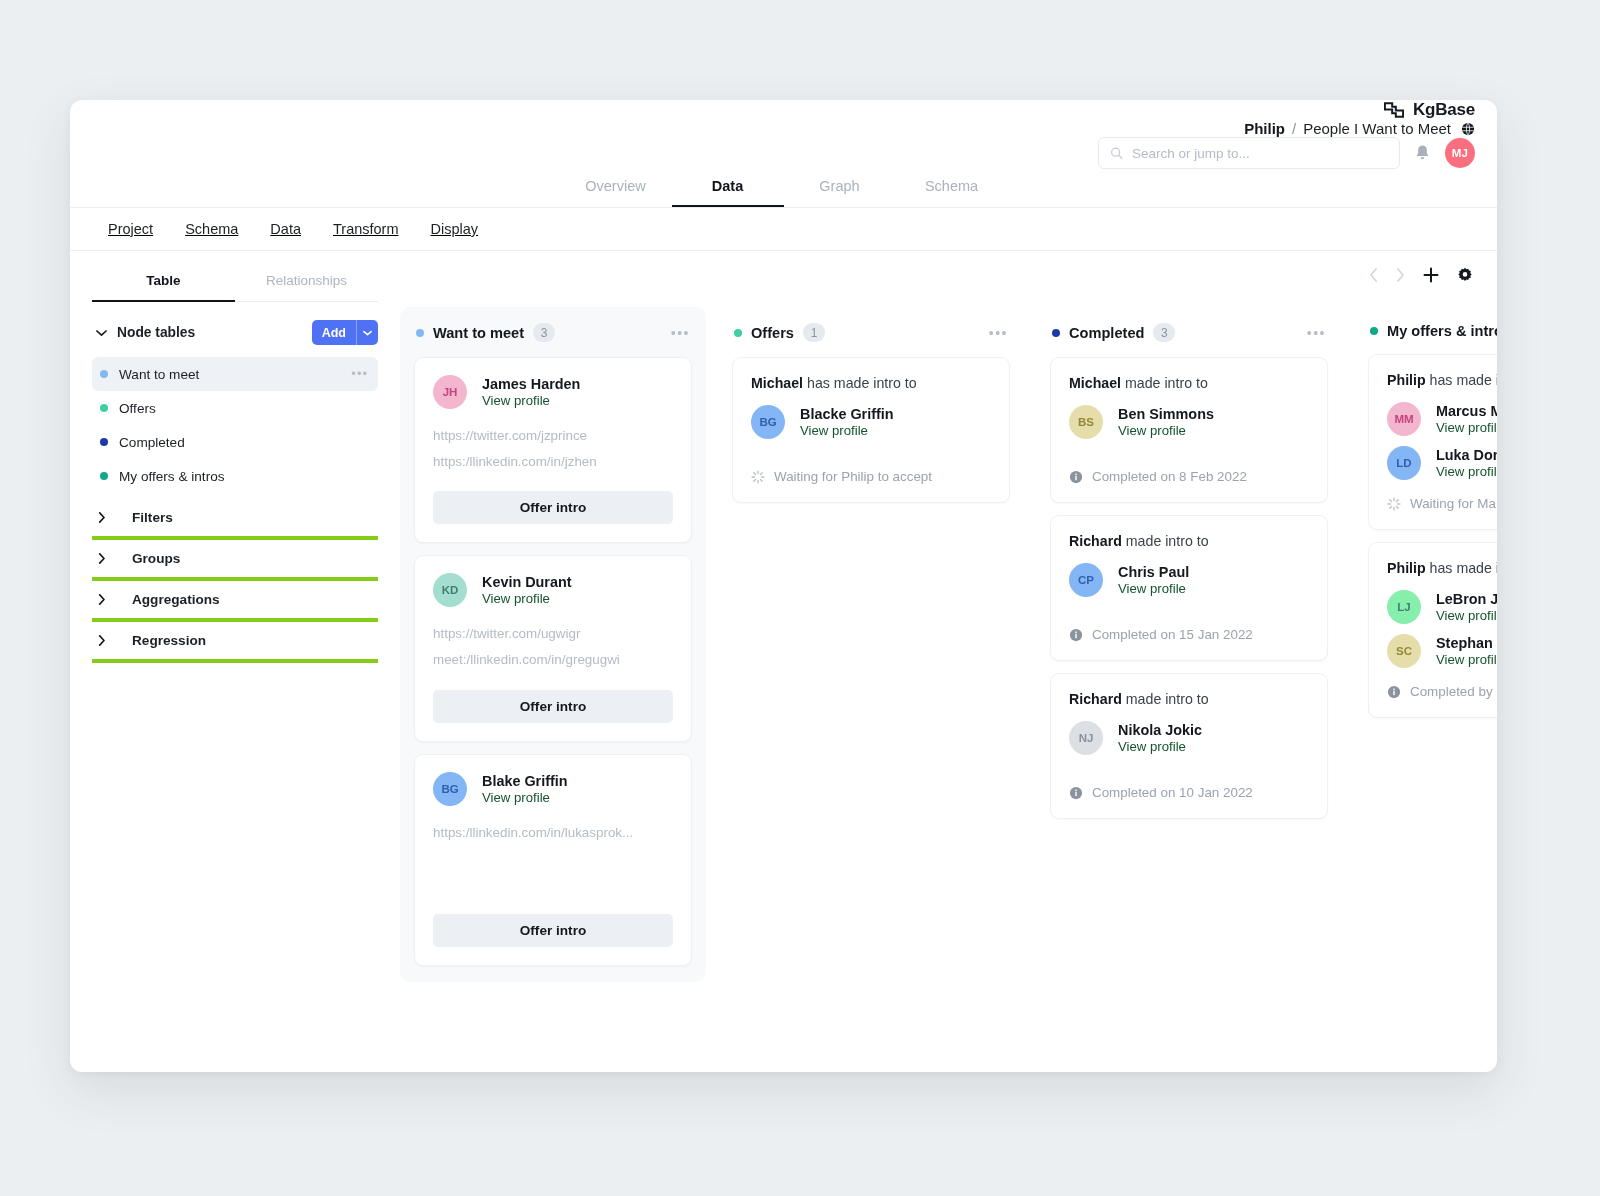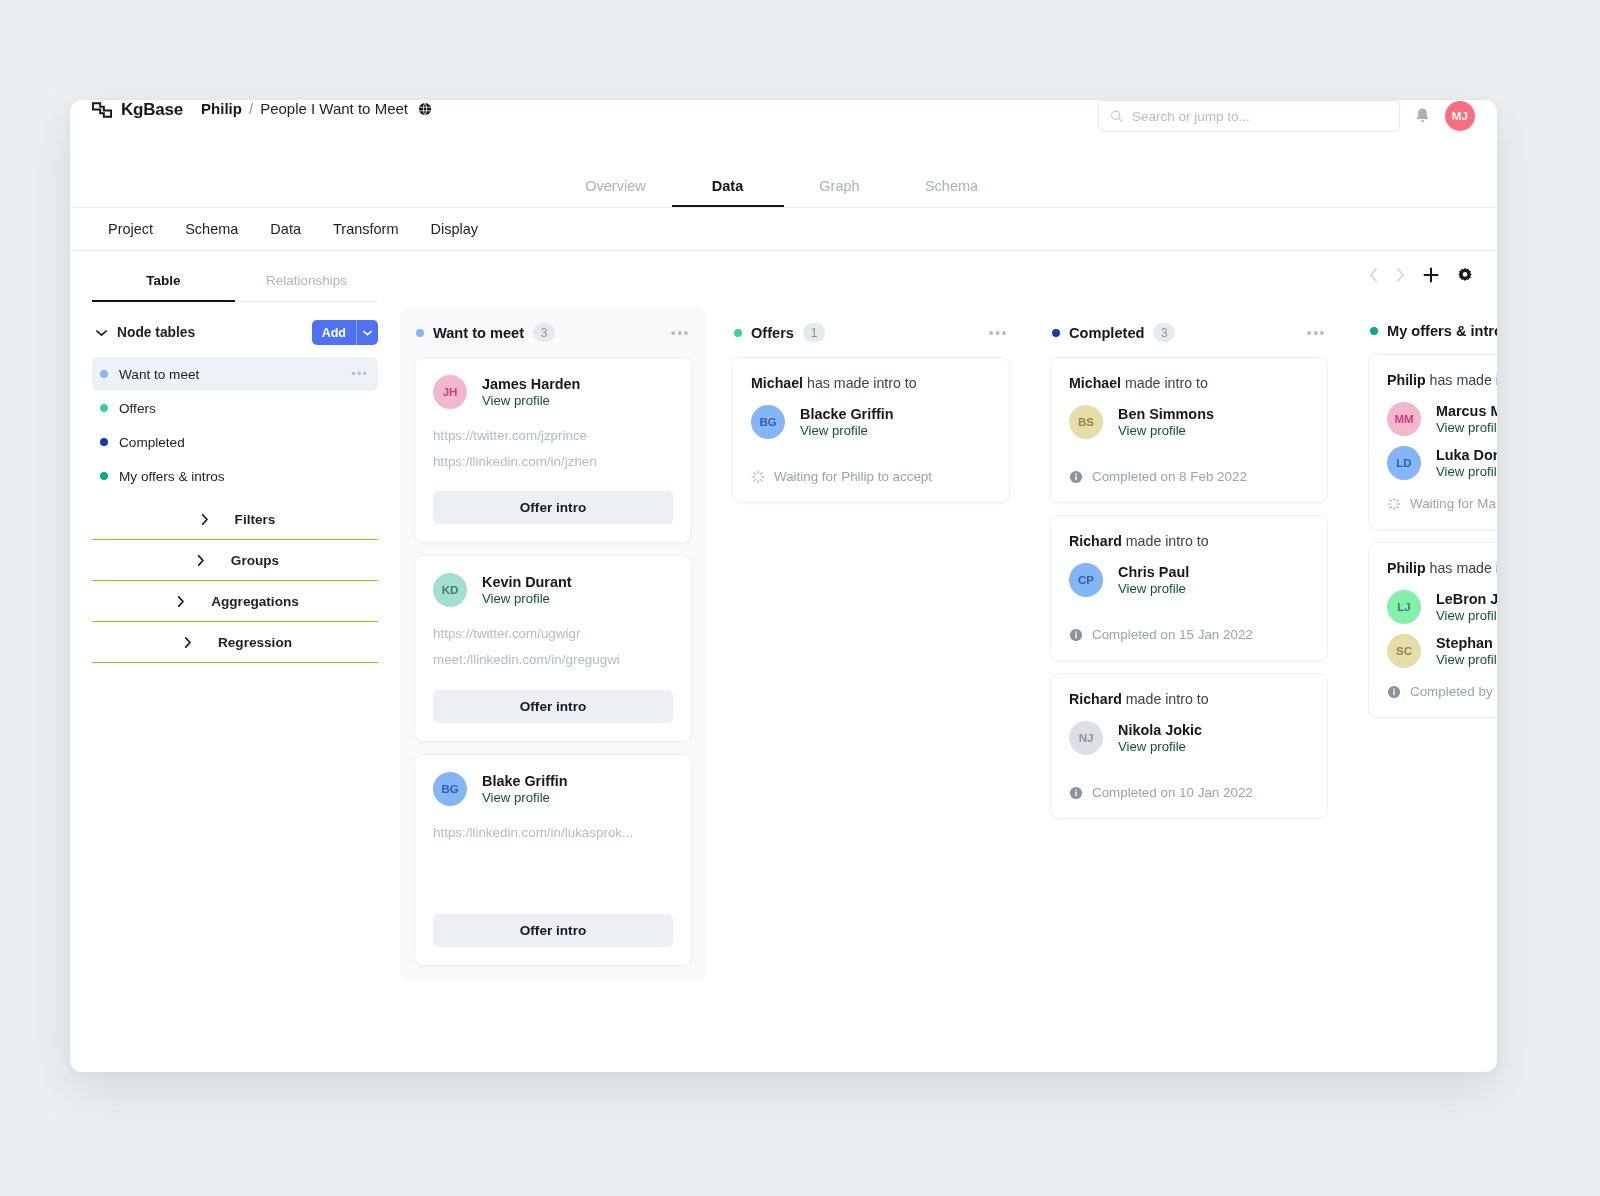--- a/index.html
+++ b/index.html
@@ -17,22 +17,23 @@
     border-radius: 12px;
     box-shadow: 0 18px 50px rgba(30,45,70,0.10), 0 2px 8px rgba(30,45,70,0.05);
     overflow: hidden;
   }
 
   
   .topbar {
     position: relative;
     height: 62px;
     display: flex;
-    align-items: flex-start;
+    align-items: flex-end;
     padding: 0 22px 0 22px;
+    flex-direction: column;
   }
   .brand { display: flex; align-items: center; gap: 9px; }
   .brand-mark { width: 20px; height: 16px; display:block; }
   .brand-name { font-size: 17px; font-weight: bold; color: #14181f; letter-spacing: -0.2px; }
   .breadcrumb {
     margin-left: 18px; display:flex; align-items:center; gap:7px;
     font-size: 15px; color: #2a3038;
   }
   .bc-owner { font-weight: bold; color:#14181f; }
   .bc-sep { color:#8b939e; }
@@ -70,20 +71,21 @@
     width: 112px; text-align:center; cursor:pointer;
     border-bottom: 2px solid transparent;
   }
   .maintab.active { color:#11151b; font-weight:bold; border-bottom-color:#11151b; }
 
   
   .subnav {
     height: 43px; display:flex; align-items:center; gap: 0px;
     padding-left: 22px;
     border-bottom: 1px solid #edf0f3;
+    text-decoration: underline;
   }
   .subnav-item {
     font-size: 14.5px; color:#1b2026; padding: 0 16px; cursor:pointer;
   }
 
   
   .body-row { display:flex; height: calc(972px - 62px - 46px - 43px); }
 
   
   .sidebar { width: 330px; flex: 0 0 330px; padding: 0 22px; }
@@ -119,23 +121,22 @@
     cursor:pointer;
   }
   .node-item.selected { background:#eef2f7; }
   .node-dot { width:8px; height:8px; border-radius:50%; flex:0 0 auto; }
   .node-label { font-size:13.6px; color:#1b2026; }
   .node-more { margin-left:auto; color:#b6bec8; font-size:13px; letter-spacing:1px; line-height:8px; }
 
   .accordion { margin-top: 6px; }
   .acc-row {
     display:flex; align-items:center; gap: 26px;
-    height: 41px; border-bottom: 1px solid #84cc16; padding-left: 6px;
+    height: 41px; border-bottom: 4px solid #84cc16; padding-left: 6px;
     cursor:pointer;
-    justify-content:center;
   }
   .acc-row:first-child { border-top: 0; }
   .acc-label { font-size:13.6px; color:#1b2026; font-weight:bold; }
 
   
   .board-wrap { flex:1; position:relative; overflow:hidden; }
   .board-toolbar {
     position:absolute; right: 24px; top: 16px;
     display:flex; align-items:center; gap: 18px;
   }

